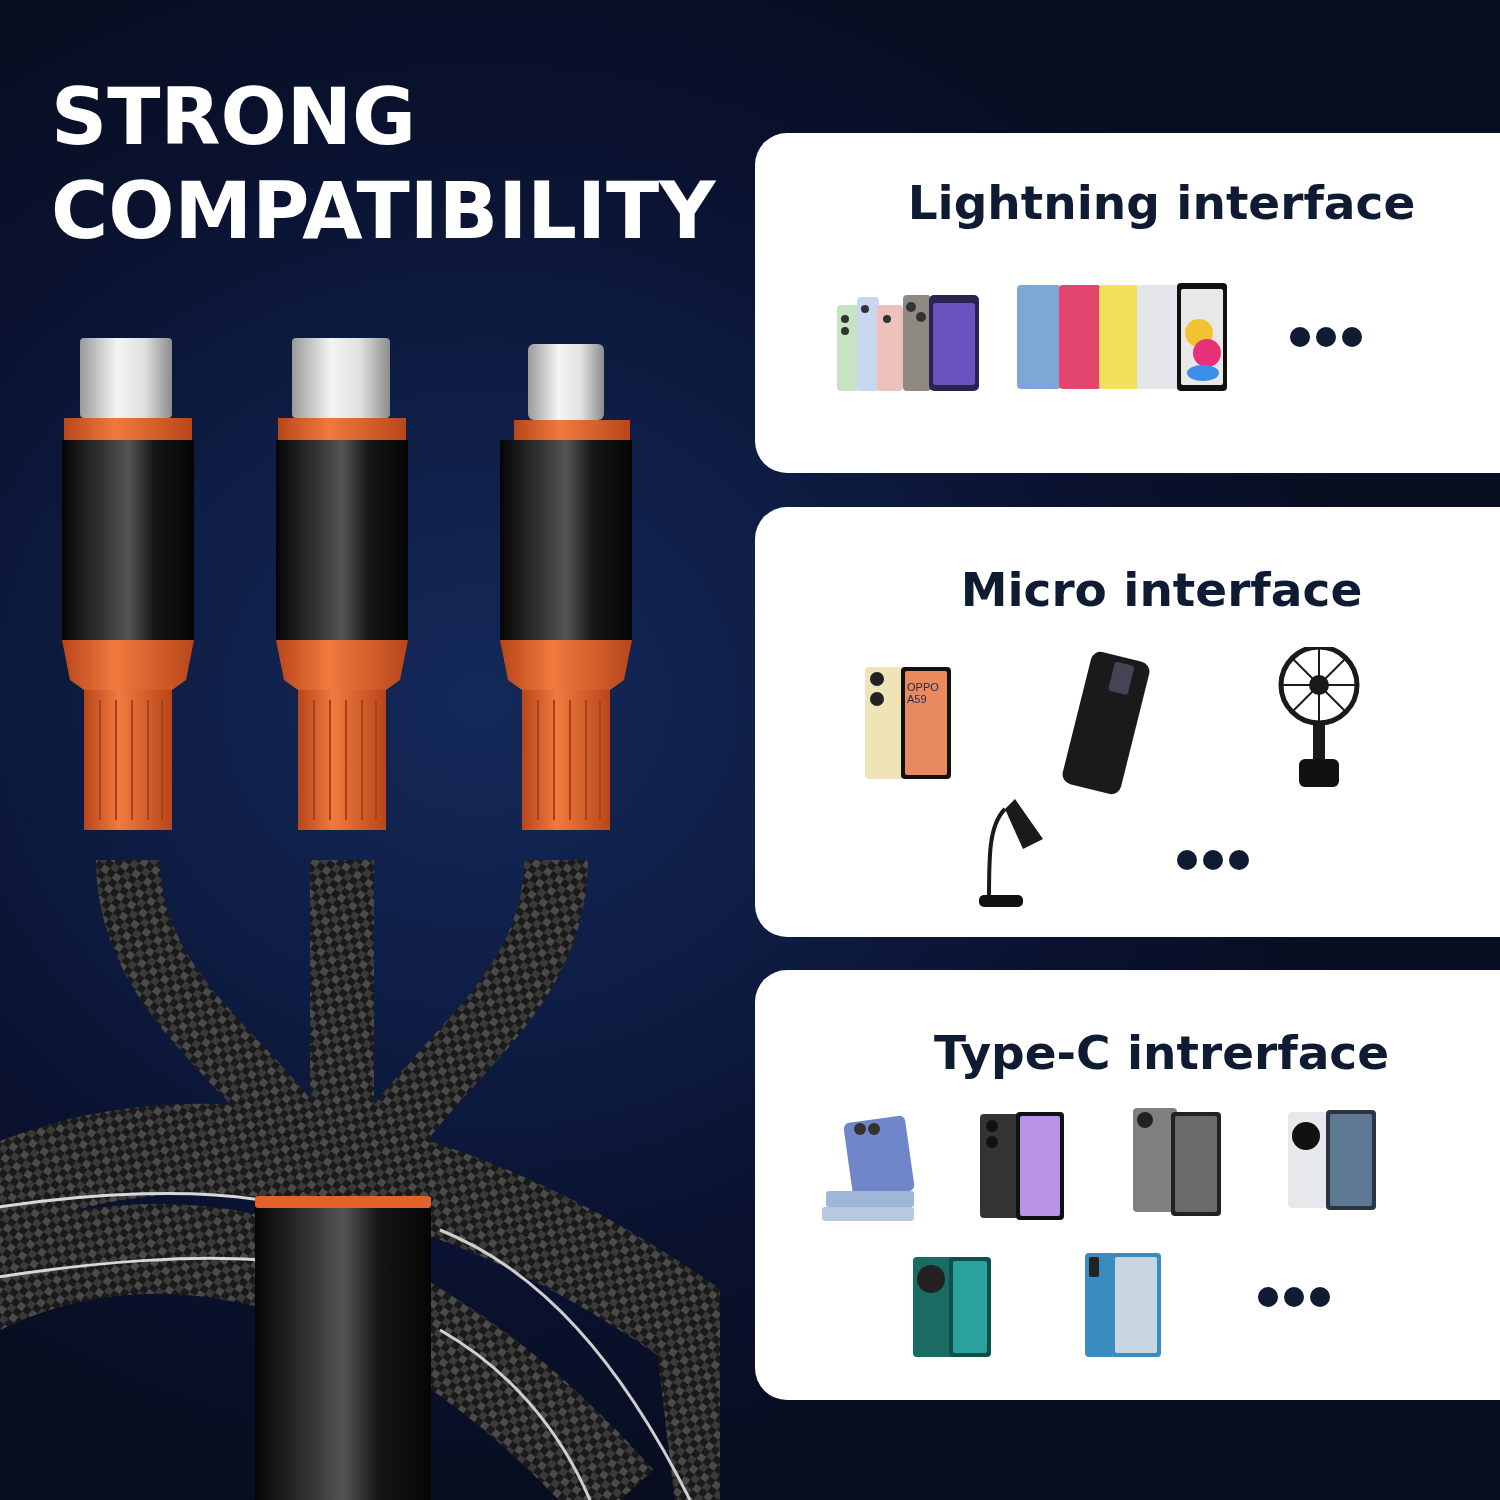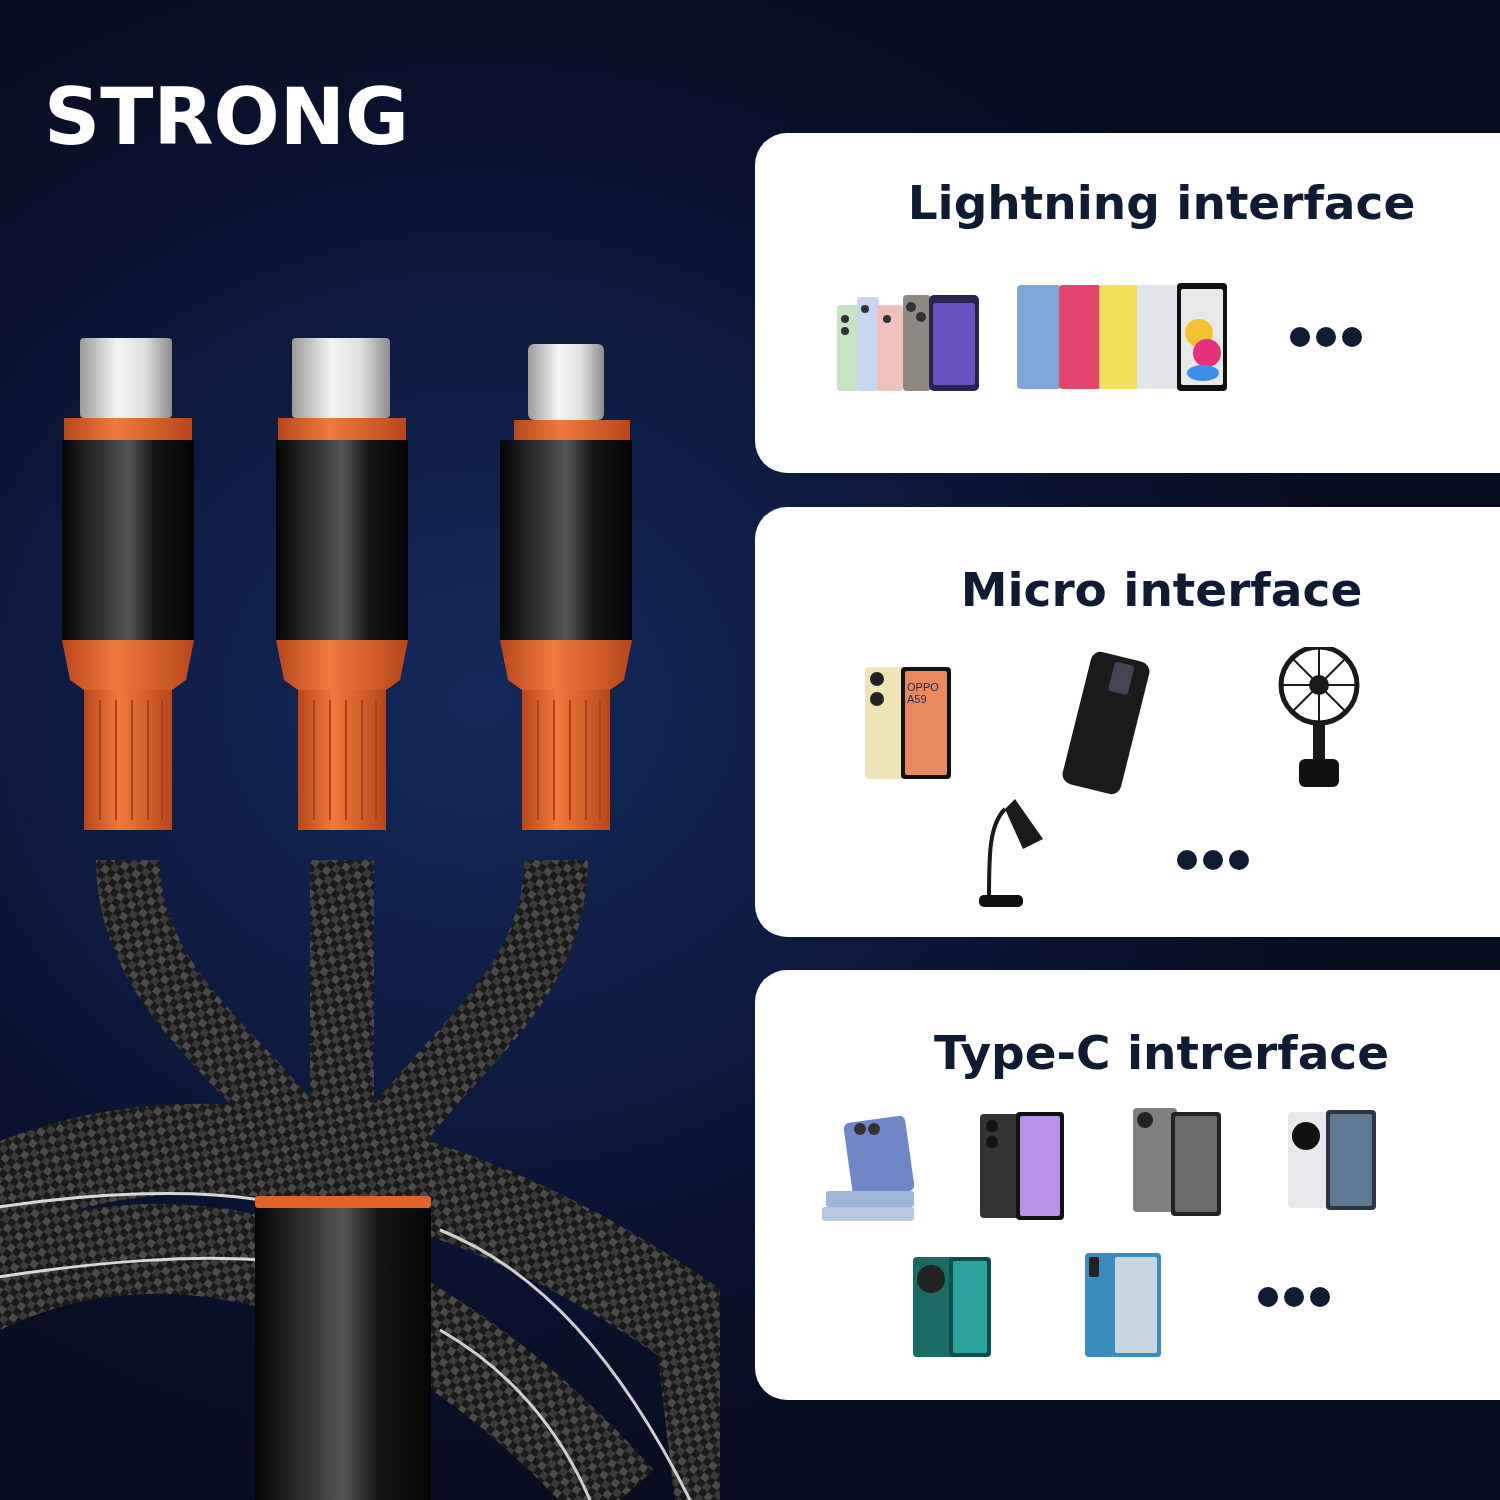--- a/index.html
+++ b/index.html
@@ -1,36 +1,37 @@
 <!DOCTYPE html>
 <html><head>
 <meta charset="utf-8">
 <style>
   html,body{margin:0;padding:0;}
   body{width:1500px;height:1500px;overflow:hidden;position:relative;
     background:radial-gradient(ellipse 900px 800px at 480px 700px,#14295a 0%,#0e1d44 40%,#0a1230 70%,#080d20 100%);
     font-family:"Liberation Sans","DejaVu Sans",sans-serif;}
   .headline{position:absolute;left:44px;top:70px;color:#fff;font-weight:700;
     font-size:78px;line-height:94px;letter-spacing:0px;font-family:"DejaVu Sans",sans-serif;}
-  .headline div{white-space:nowrap;}
+  .headline div{white-space:nowrap;margin-left:7px;}
   .card{position:absolute;left:755px;width:813px;background:#fff;border-radius:32px;
     box-sizing:border-box;}
   .card-title{position:absolute;left:0;right:0;text-align:center;color:#0f1a33;
     font-weight:700;font-size:47px;font-family:"DejaVu Sans",sans-serif;}
   .dots{position:absolute;display:flex;gap:6px;}
   .dots span{width:20px;height:20px;border-radius:50%;background:#0f1a33;display:block;}
   .dev{position:absolute;}
   
   .cable-art{position:absolute;left:0;top:330px;width:720px;height:1170px;}
 </style>
 </head>
 <body>
 
 <div class="headline">
   <div>STRONG</div>
+  <div>COMPATIBILITY</div>
 </div>
 
 <svg class="cable-art" viewBox="0 0 720 1170" xmlns="http://www.w3.org/2000/svg">
   <defs>
     <pattern id="braid" width="14" height="14" patternUnits="userSpaceOnUse" patternTransform="rotate(35)">
       <rect width="14" height="14" fill="#1a1a1a"></rect>
       <rect width="7" height="7" fill="#4a4a4a"></rect>
       <rect x="7" y="7" width="7" height="7" fill="#3a3a3a"></rect>
     </pattern>
     <linearGradient id="metal" x1="0" x2="1">

